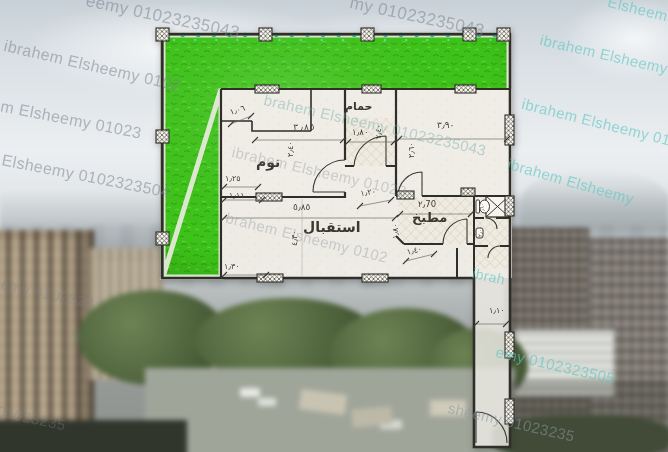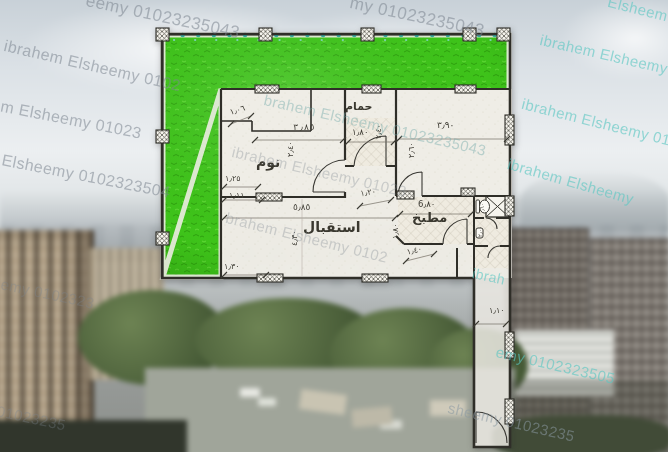--- a/index.html
+++ b/index.html
@@ -243,21 +243,21 @@
   <span class="dim" style="left:229px;top:192px;">١٫١١</span>
   <span class="dim" style="left:225px;top:175px;">١٫٢٥</span>
   <span class="dim" style="left:224px;top:263px;">١٫٣٠</span>
   <span class="dim" style="left:352px;top:128px;font-size:8.5px;">١٫٨٠</span>
   <span class="dim" style="left:375px;top:139px;transform:rotate(-90deg);font-size:7.5px;">٢٫٤٠</span>
   <span class="dim" style="left:437px;top:121px;font-size:9px;">٣٫٩٠</span>
   <span class="dim" style="left:408px;top:158px;transform:rotate(-90deg);">٢٫٦٠</span>
   <span class="dim" style="left:293px;top:203px;font-size:9px;">٥٫٨٥</span>
   <span class="dim" style="left:291px;top:246px;transform:rotate(-90deg);">٤٫٣٠</span>
   <span class="dim" style="left:360px;top:190px;transform:rotate(-8deg);">١٫٢٠</span>
-  <span class="dim" style="left:418px;top:200px;font-size:8.5px;">6٫٨٠</span>
+  <span class="dim" style="left:418px;top:200px;font-size:8.5px;">٢٫70</span>
   <span class="dim" style="left:392px;top:239px;transform:rotate(-90deg);">١٫٨٠</span>
   <span class="dim" style="left:406px;top:249px;transform:rotate(-14deg);">١٫٤٠</span>
   <span class="dim" style="left:477px;top:307px;margin-left:12px;">١٫١٠</span>
   <span class="dim" style="left:480px;top:214px;transform:rotate(-90deg);font-size:5.5px;">٠٫٦٠</span>
   <span class="dim" style="left:478px;top:237px;transform:rotate(-90deg);font-size:5.5px;">٢٫٠٠</span>
 
   <span class="wm wm-gray" style="left:88px;top:-8px;font-size:17px;transform:rotate(12deg);">eemy 01023235043</span>
   <span class="wm wm-gray" style="left:352px;top:-6px;font-size:17px;transform:rotate(12deg);">my 01023235043</span>
   <span class="wm wm-teal" style="left:610px;top:-6px;font-size:15px;transform:rotate(14deg);">Elsheem</span>
   <span class="wm wm-gray" style="left:6px;top:38px;font-size:16px;transform:rotate(13deg);">ibrahem Elsheemy 0102</span>

